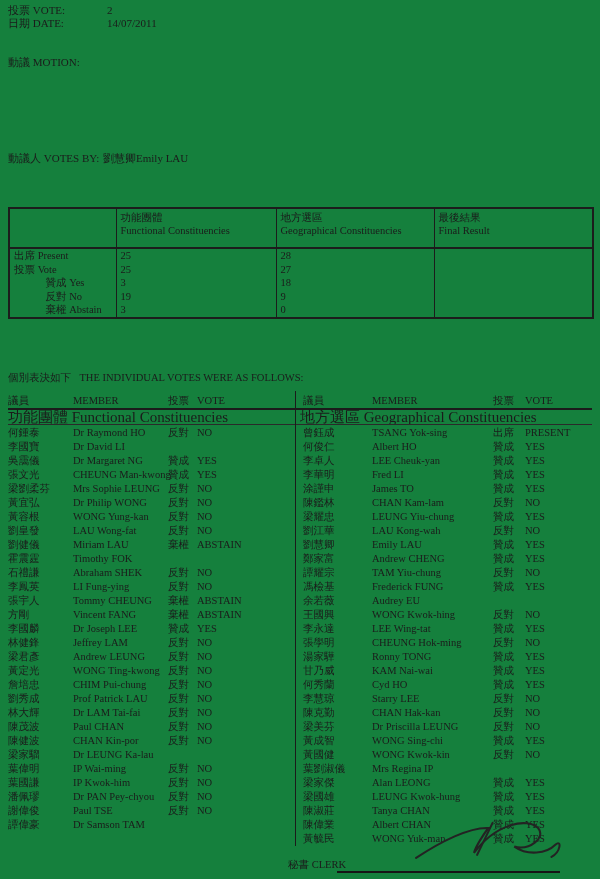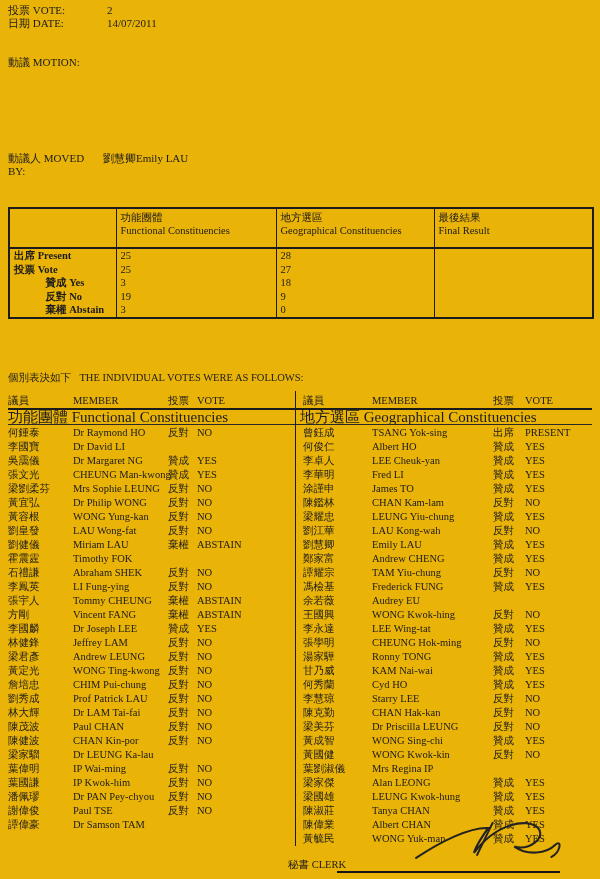--- a/index.html
+++ b/index.html
@@ -1,38 +1,38 @@
 <!DOCTYPE html>
 <html><head>
 <meta charset="utf-8">
 <style>
   * { margin:0; padding:0; box-sizing:border-box; }
   html,body { background:#ffffff; }
   .page {
-    position:relative; width:600px; height:879px; background:#eab308;
+    position:relative; width:600px; height:879px; background:#15803d;
     font-family:"Liberation Serif","DejaVu Serif",serif;
     color:#1b1b1b; overflow:hidden;
   }
   
   .hrow { position:absolute; left:8px; font-size:11px; line-height:13px; display:flex; }
   .hlabel { display:inline-block; width:99px; flex:0 0 99px; }
   .hlabel.mb { width:95px; flex:0 0 95px; }
   .hval { display:inline-block; }
   
   table.summary {
     position:absolute; top:207px; left:8px; width:584px;
     border-collapse:collapse; border:2px solid #1c1c1c;
     font-size:10.5px; table-layout:fixed;
   }
   table.summary col:nth-child(1){width:107px;}
   table.summary col:nth-child(2){width:160px;}
   table.summary col:nth-child(3){width:158px;}
   table.summary col:nth-child(4){width:159px;}
   table.summary th, table.summary td { border-left:1px solid #1c1c1c; text-align:left; font-weight:normal; }
-  table.summary th:first-child, table.summary td:first-child { border-left:none;font-weight:bold; }
+  table.summary th:first-child, table.summary td:first-child { border-left:none; }
   table.summary thead tr { border-bottom:2px solid #1c1c1c; }
   table.summary th { height:40px; vertical-align:top; padding:2px 4px; line-height:13px; }
   table.summary td { height:13px; line-height:13.5px; padding:0 2px 0 4px; white-space:pre; overflow:hidden; }
   
   .indiv-heading { position:absolute; top:371px; left:8px; font-size:10.5px; line-height:13px; }
   .indiv-heading .zh { display:inline-block; width:69px; }
   
   .half-left  { position:absolute; left:8px;   width:287px; }
   .half-right { position:absolute; left:296px; width:296px; }
   .vheader { top:394px; height:14px; font-size:10.5px; }
@@ -68,21 +68,21 @@
     <span class="hval">2</span>
   </div>
   <div class="hrow" style="top:17px">
     <span class="hlabel">日期 DATE:</span>
     <span class="hval">14/07/2011</span>
   </div>
   <div class="hrow" style="top:56px">
     <span class="hlabel">動議 MOTION:</span>
   </div>
   <div class="hrow" style="top:152px">
-    <span class="hlabel mb">動議人 MOVED BY:</span>
+    <span class="hlabel mb">動議人 VOTES BY:</span>
     <span class="hval">劉慧卿Emily LAU</span>
   </div>
 
   <table class="summary">
     <colgroup>
         <col>
         <col>
         <col>
         <col>
       </colgroup>

